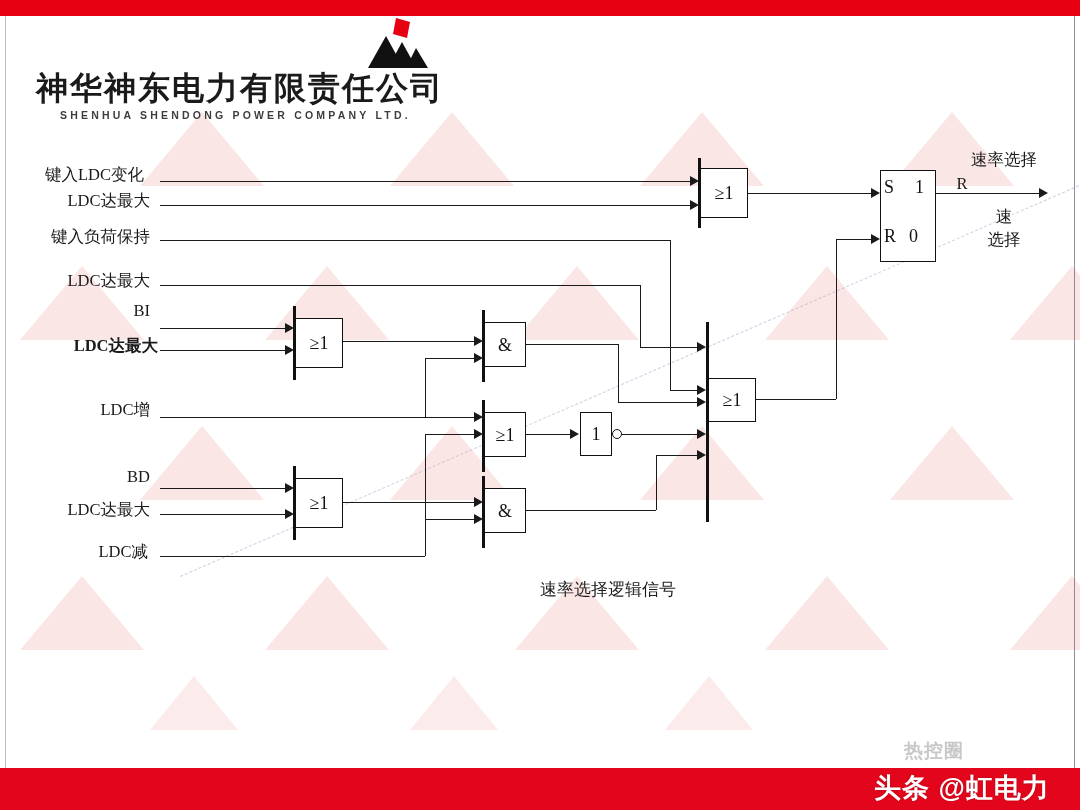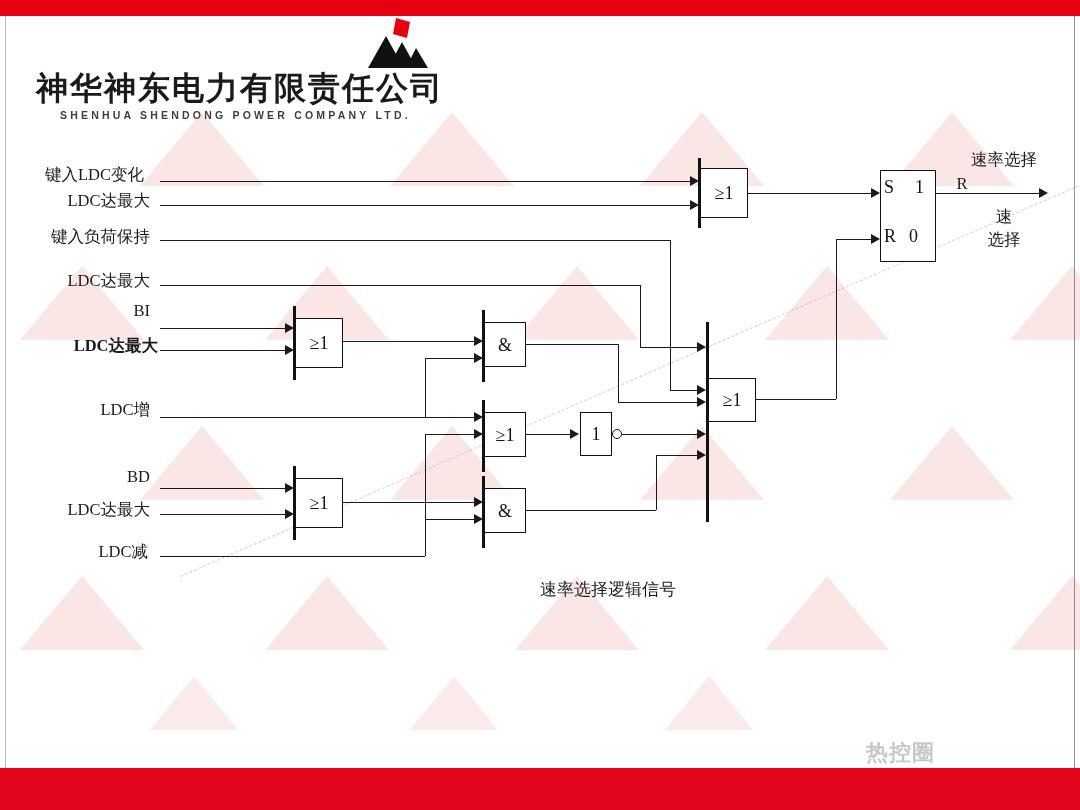--- a/index.html
+++ b/index.html
@@ -161,23 +161,23 @@
     position: absolute;
     width: 0; height: 0;
     border-top: 5px solid transparent;
     border-bottom: 5px solid transparent;
     border-left: 9px solid #1a1a1a;
     transform: translateY(-50%);
   }
   
   .foot-wm {
     position: absolute;
-    left: 866px; top: 738px;
+    left: 904px; top: 738px;
     font-family: "Liberation Sans", "DejaVu Sans", sans-serif;
-    font-size: 22px;
+    font-size: 19px;
     font-weight: bold;
     color: rgba(70,70,75,0.30);
     letter-spacing: 1px;
     white-space: nowrap;
     text-align: center;
   }
   .foot-brand {
     position: absolute;
     left: 874px; top: 770px;
     font-family: "Liberation Sans", "DejaVu Sans", sans-serif;
@@ -375,14 +375,15 @@
     <div class="lbl c" style="left:1004px; top:160px;">速率选择</div>
     <div class="lbl c" style="left:962px;  top:184px;">R</div>
     <div class="lbl c" style="left:1004px; top:217px;">速</div>
     <div class="lbl c" style="left:1004px; top:240px;">选择</div>
 
     <div class="cap" style="left:608px; top:589px;">速率选择逻辑信号</div>
   </div>
 
   <div class="foot-wm">热控圈</div>
   <div class="bar-bottom"></div>
+  <div class="foot-brand">头条 @虹电力</div>
 
 </div>
 
 </body></html>

